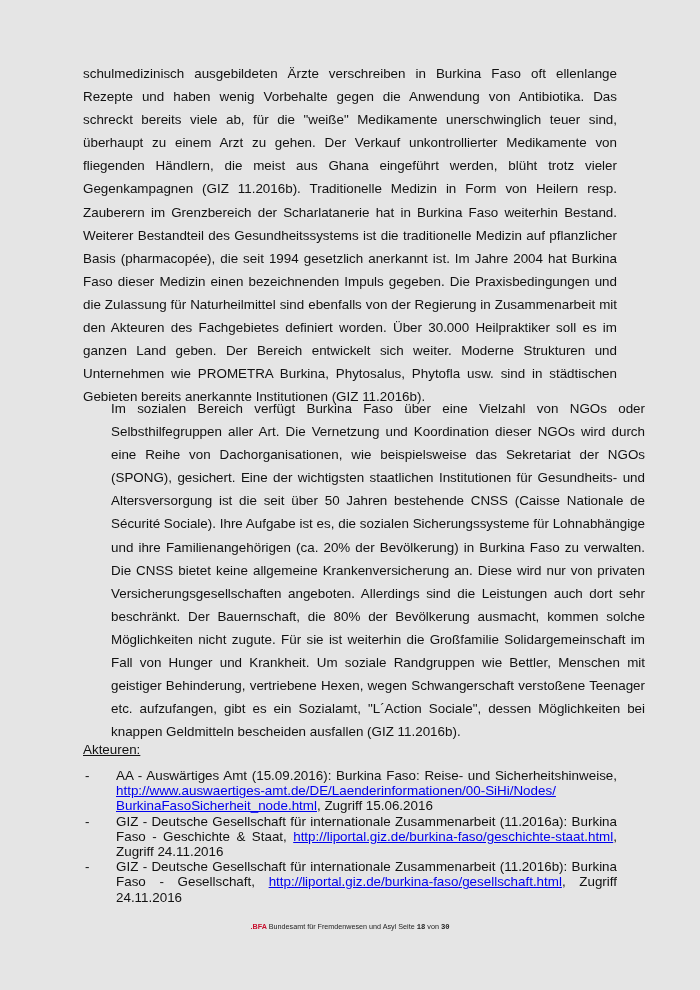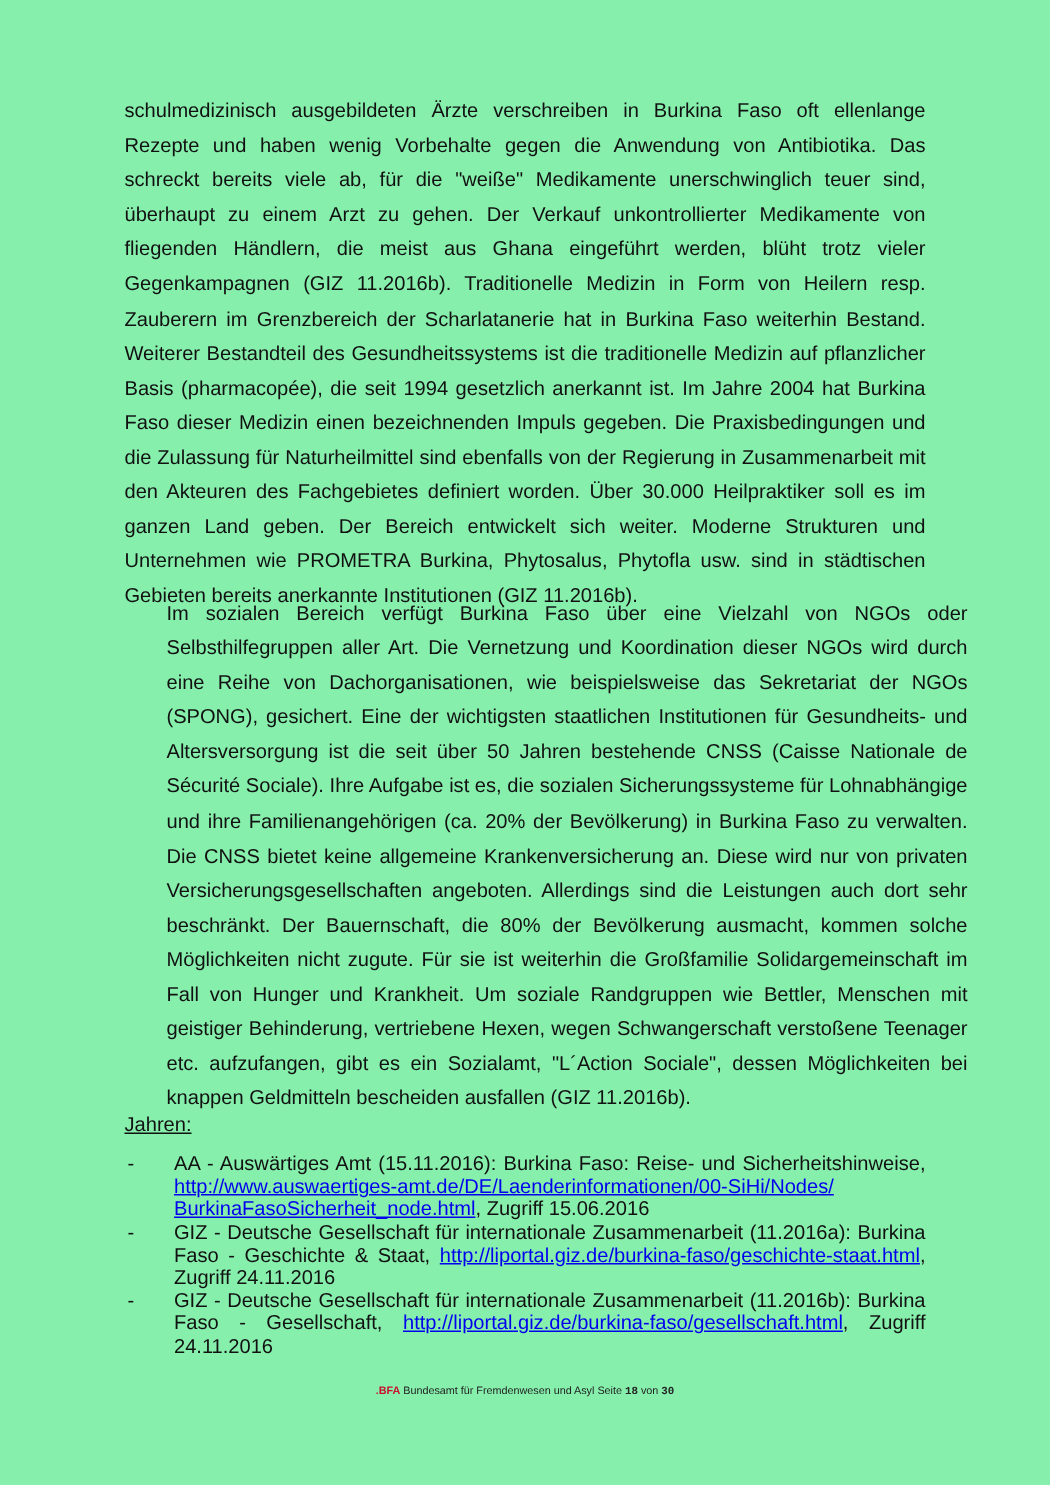--- a/index.html
+++ b/index.html
@@ -1,18 +1,18 @@
 <!DOCTYPE html>
 <html><head>
   <meta charset="utf-8">
   <style>
     html, body { margin: 0; padding: 0; background: #ffffff; }
     body { width: 700px; height: 990px; position: relative; overflow: hidden; }
     .page {
-      position: absolute; left: 0; top: 0; width: 700px; height: 990px; background: #86efac;
+      position: absolute; left: 0; top: 0; width: 700px; height: 990px; background: #e5e5e5;
       font-family: "Liberation Sans", sans-serif; color: #111;
     }
     .body-text {
       position: absolute; left: 83px; width: 534px;
       font-size: 13.4px; line-height: 23.1px; text-align: justify;
     }
     .body-text p { margin: 0; }
     #p1 { top: 62px; }
     #p2 { top: 397px; margin-left: 28px; }
     .sources-heading {
@@ -39,26 +39,26 @@
 <div class="page">
 
   <div class="body-text" id="p1">
     <p>schulmedizinisch ausgebildeten Ärzte verschreiben in Burkina Faso oft ellenlange Rezepte und haben wenig Vorbehalte gegen die Anwendung von Antibiotika. Das schreckt bereits viele ab, für die "weiße" Medikamente unerschwinglich teuer sind, überhaupt zu einem Arzt zu gehen. Der Verkauf unkontrollierter Medikamente von fliegenden Händlern, die meist aus Ghana eingeführt werden, blüht trotz vieler Gegenkampagnen (GIZ 11.2016b). Traditionelle Medizin in Form von Heilern resp. Zauberern im Grenzbereich der Scharlatanerie hat in Burkina Faso weiterhin Bestand. Weiterer Bestandteil des Gesundheitssystems ist die traditionelle Medizin auf pflanzlicher Basis (pharmacopée), die seit 1994 gesetzlich anerkannt ist. Im Jahre 2004 hat Burkina Faso dieser Medizin einen bezeichnenden Impuls gegeben. Die Praxisbedingungen und die Zulassung für Naturheilmittel sind ebenfalls von der Regierung in Zusammenarbeit mit den Akteuren des Fachgebietes definiert worden. Über 30.000 Heilpraktiker soll es im ganzen Land geben. Der Bereich entwickelt sich weiter. Moderne Strukturen und Unternehmen wie PROMETRA Burkina, Phytosalus, Phytofla usw. sind in städtischen Gebieten bereits anerkannte Institutionen (GIZ 11.2016b).</p>
   </div>
 
   <div class="body-text" id="p2">
     <p>Im sozialen Bereich verfügt Burkina Faso über eine Vielzahl von NGOs oder Selbsthilfegruppen aller Art. Die Vernetzung und Koordination dieser NGOs wird durch eine Reihe von Dachorganisationen, wie beispielsweise das Sekretariat der NGOs (SPONG), gesichert. Eine der wichtigsten staatlichen Institutionen für Gesundheits- und Altersversorgung ist die seit über 50 Jahren bestehende CNSS (Caisse Nationale de Sécurité Sociale). Ihre Aufgabe ist es, die sozialen Sicherungssysteme für Lohnabhängige und ihre Familienangehörigen (ca. 20% der Bevölkerung) in Burkina Faso zu verwalten. Die CNSS bietet keine allgemeine Krankenversicherung an. Diese wird nur von privaten Versicherungsgesellschaften angeboten. Allerdings sind die Leistungen auch dort sehr beschränkt. Der Bauernschaft, die 80% der Bevölkerung ausmacht, kommen solche Möglichkeiten nicht zugute. Für sie ist weiterhin die Großfamilie Solidargemeinschaft im Fall von Hunger und Krankheit. Um soziale Randgruppen wie Bettler, Menschen mit geistiger Behinderung, vertriebene Hexen, wegen Schwangerschaft verstoßene Teenager etc. aufzufangen, gibt es ein Sozialamt, "L´Action Sociale", dessen Möglichkeiten bei knappen Geldmitteln bescheiden ausfallen (GIZ 11.2016b).</p>
   </div>
 
-  <div class="sources-heading">Jahren:</div>
+  <div class="sources-heading">Akteuren:</div>
 
   <ul class="sources">
     <li>
       <span class="dash">-</span>
-      <span>AA - Auswärtiges Amt (15.11.2016): Burkina Faso: Reise- und Sicherheitshinweise, </span><a href="#">http://www.auswaertiges-amt.de/DE/Laenderinformationen/00-SiHi/Nodes/ BurkinaFasoSicherheit_node.html</a><span>, Zugriff 15.06.2016</span>
+      <span>AA - Auswärtiges Amt (15.09.2016): Burkina Faso: Reise- und Sicherheitshinweise, </span><a href="#">http://www.auswaertiges-amt.de/DE/Laenderinformationen/00-SiHi/Nodes/ BurkinaFasoSicherheit_node.html</a><span>, Zugriff 15.06.2016</span>
     </li>
     <li>
       <span class="dash">-</span>
       <span>GIZ - Deutsche Gesellschaft für internationale Zusammenarbeit (11.2016a): Burkina Faso - Geschichte &amp; Staat, </span><a href="#">http://liportal.giz.de/burkina-faso/geschichte-staat.html</a><span>, Zugriff 24.11.2016</span>
     </li>
     <li>
       <span class="dash">-</span>
       <span>GIZ - Deutsche Gesellschaft für internationale Zusammenarbeit (11.2016b): Burkina Faso - Gesellschaft, </span><a href="#">http://liportal.giz.de/burkina-faso/gesellschaft.html</a><span>, Zugriff 24.11.2016</span>
     </li>
   </ul>

